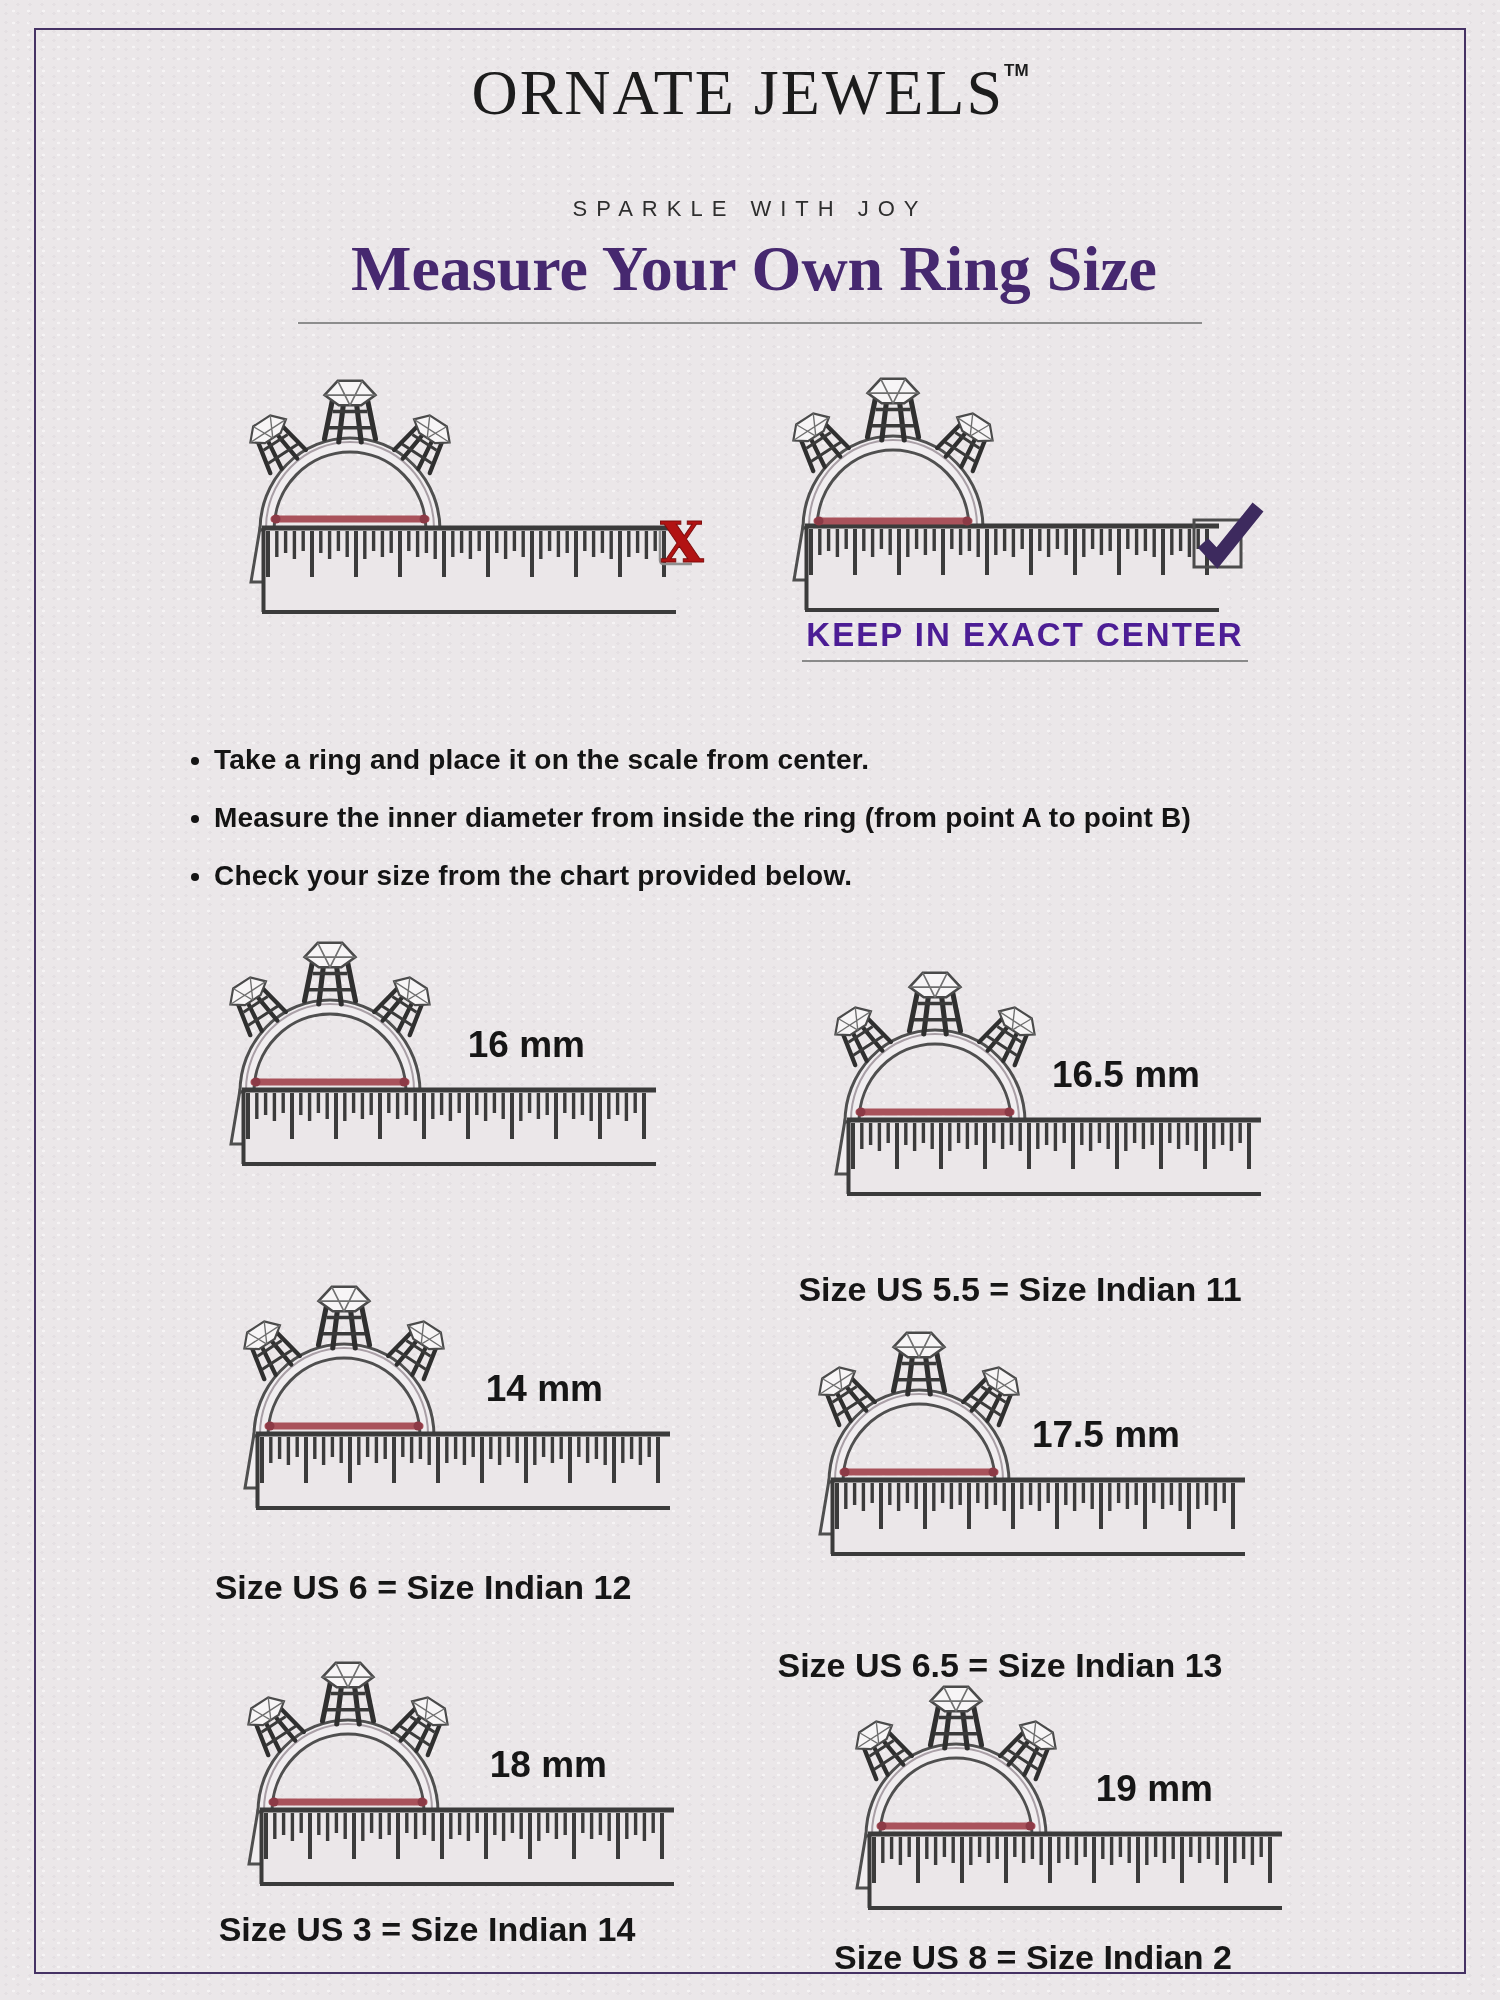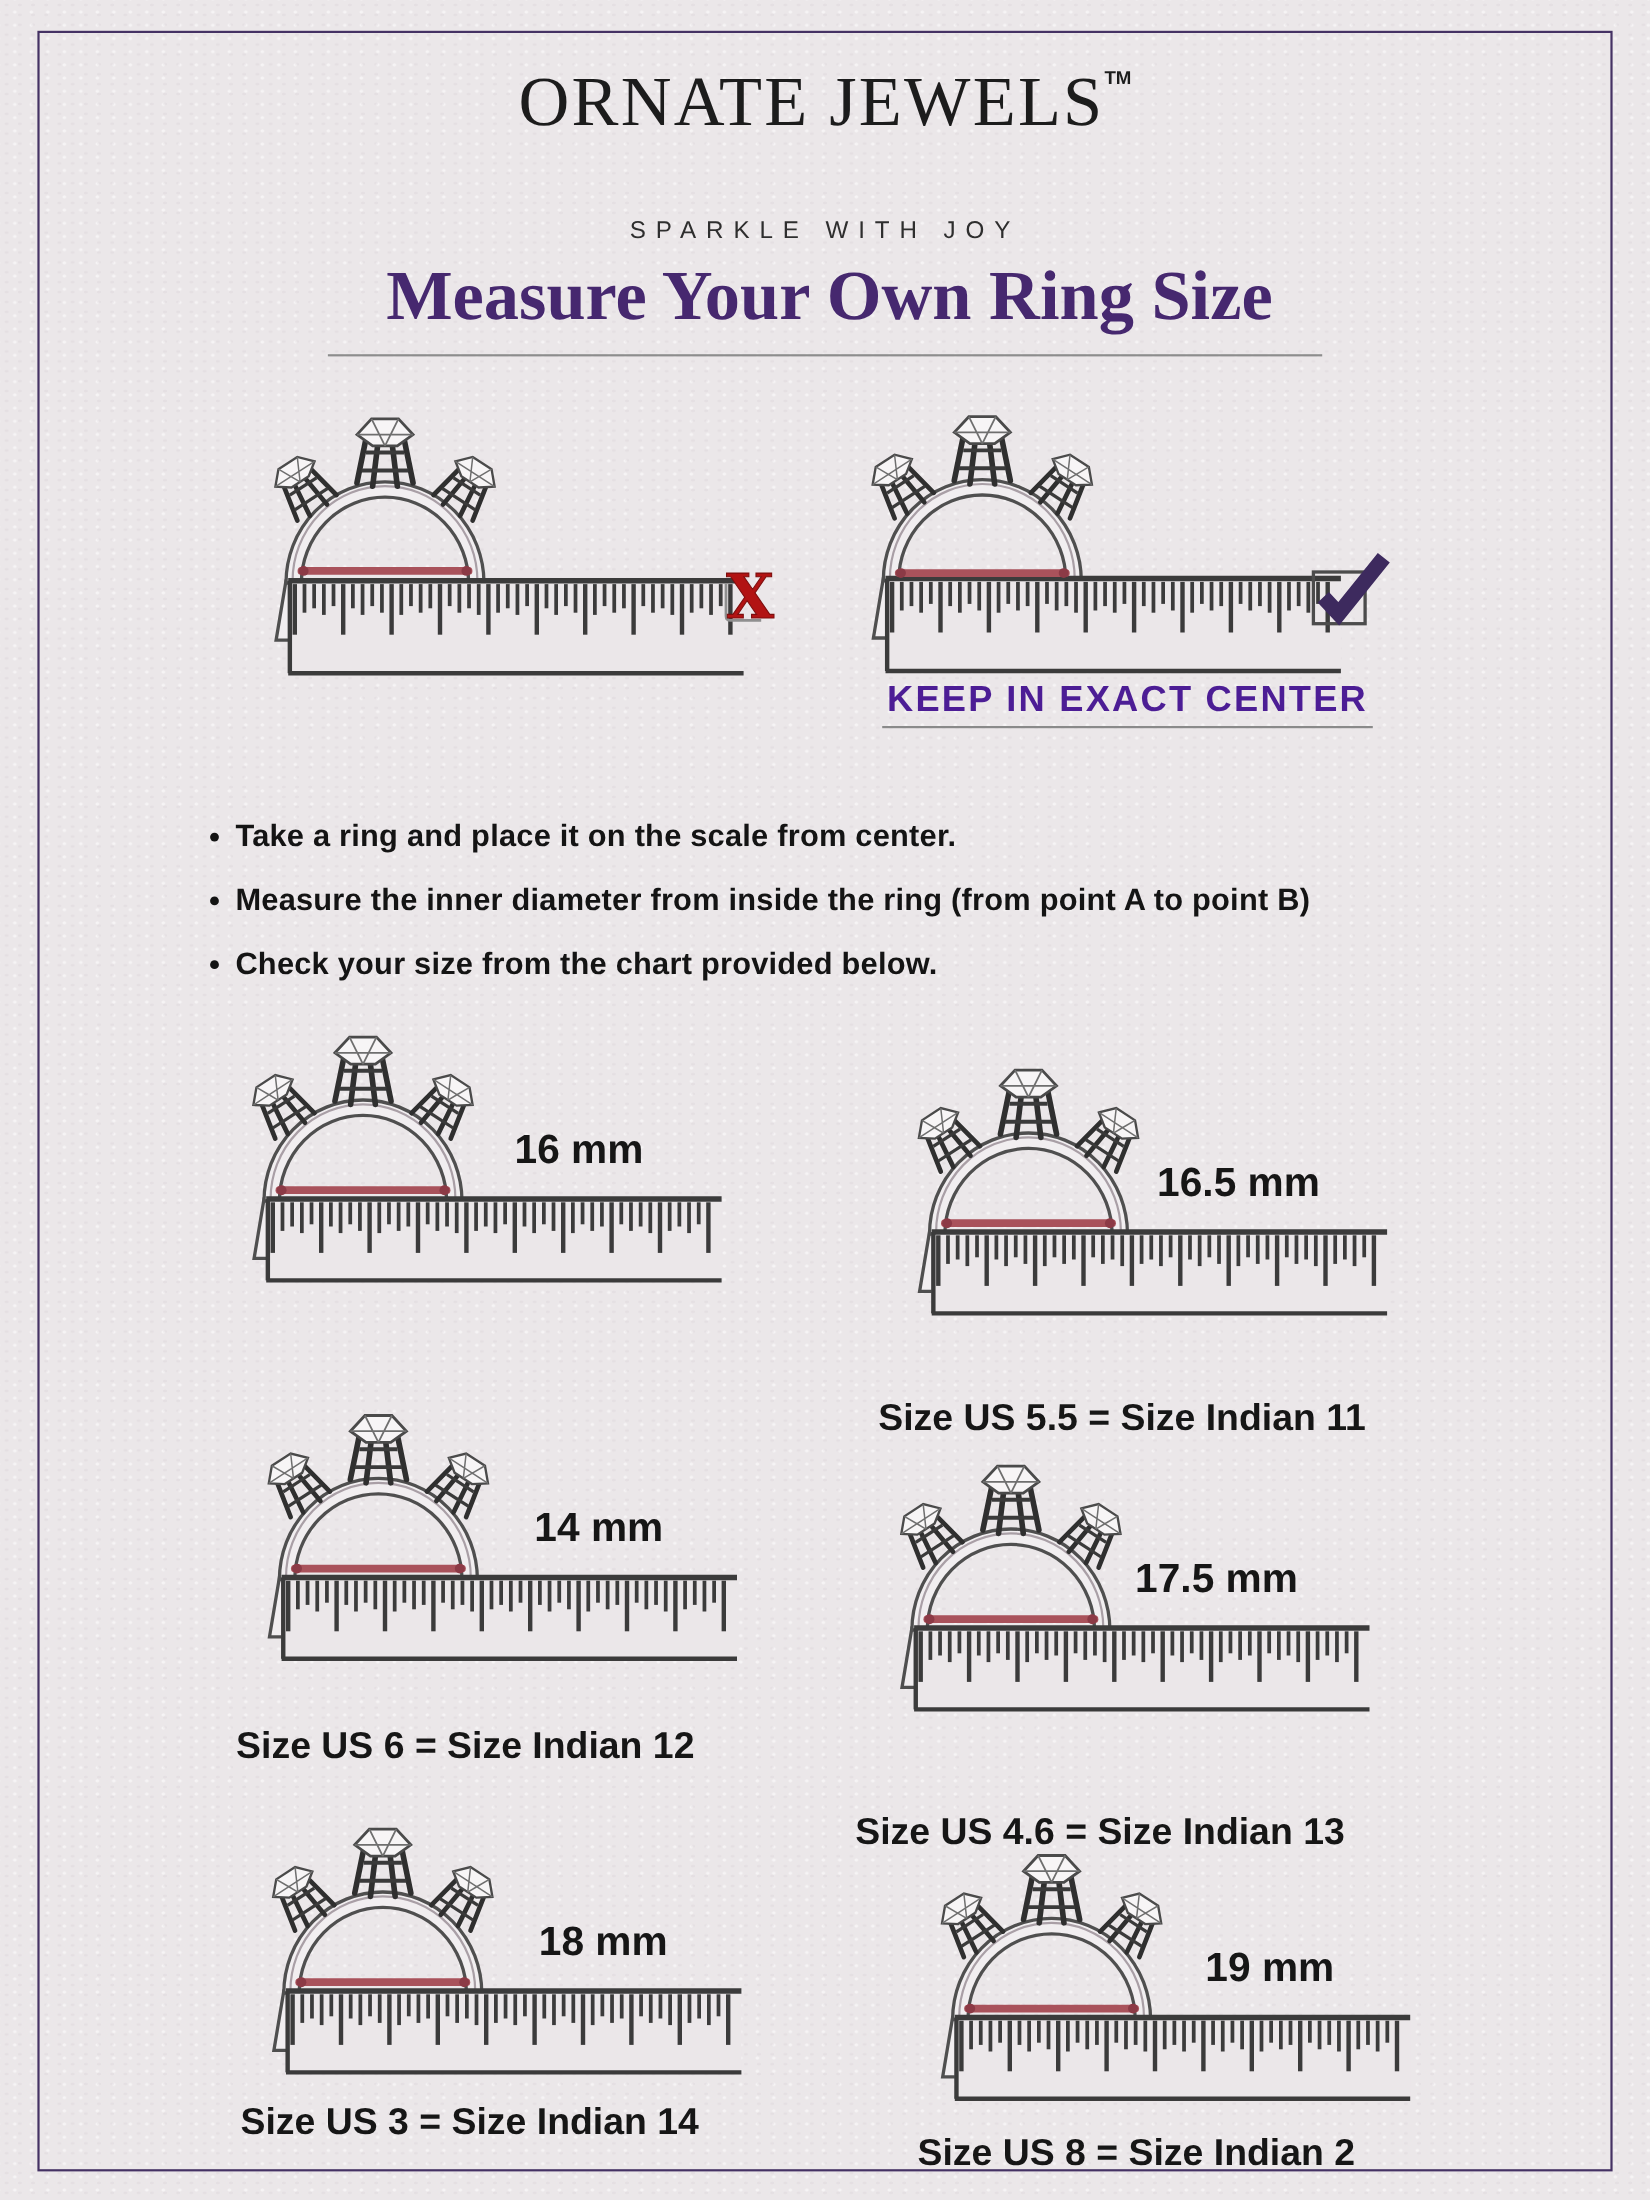--- a/index.html
+++ b/index.html
@@ -514,21 +514,21 @@
       <line class="redge2" x1="11.5" y1="172" x2="11.5" y2="246"></line>
       <line class="redge2" x1="10" y1="246" x2="424" y2="246"></line>
     </g>
     <g>
       <line class="dia" x1="22" y1="164" x2="174" y2="164"></line>
       <circle class="diacap" cx="24" cy="164" r="4.5"></circle>
         <circle class="diacap" cx="172" cy="164" r="4.5"></circle>
     </g>
   </svg>
   <div class="mm">17.5 mm</div>
-  <div class="caption" style="top:338px">Size US 4.6 = Size Indian 13</div>
+  <div class="caption" style="top:338px">Size US 6.5 = Size Indian 13</div>
 </div>
 
 <div class="panel" style="left:192px;top:1638px">
   <svg class="rr" style="left:58px;width:430px;height:252px" viewBox="0 0 430 252">
     <use href="#ring-sketch" transform="translate(98,172)"></use>
     <g>
       <rect class="rbody" x="10" y="172" width="414" height="74"></rect>
       <g class="ticks">
           <line x1="16" x2="16" y1="175" y2="221" stroke="#3b3b3b" stroke-width="4"></line>
           <line x1="24.8" x2="24.8" y1="175" y2="201" stroke="#3b3b3b" stroke-width="3.4"></line>

